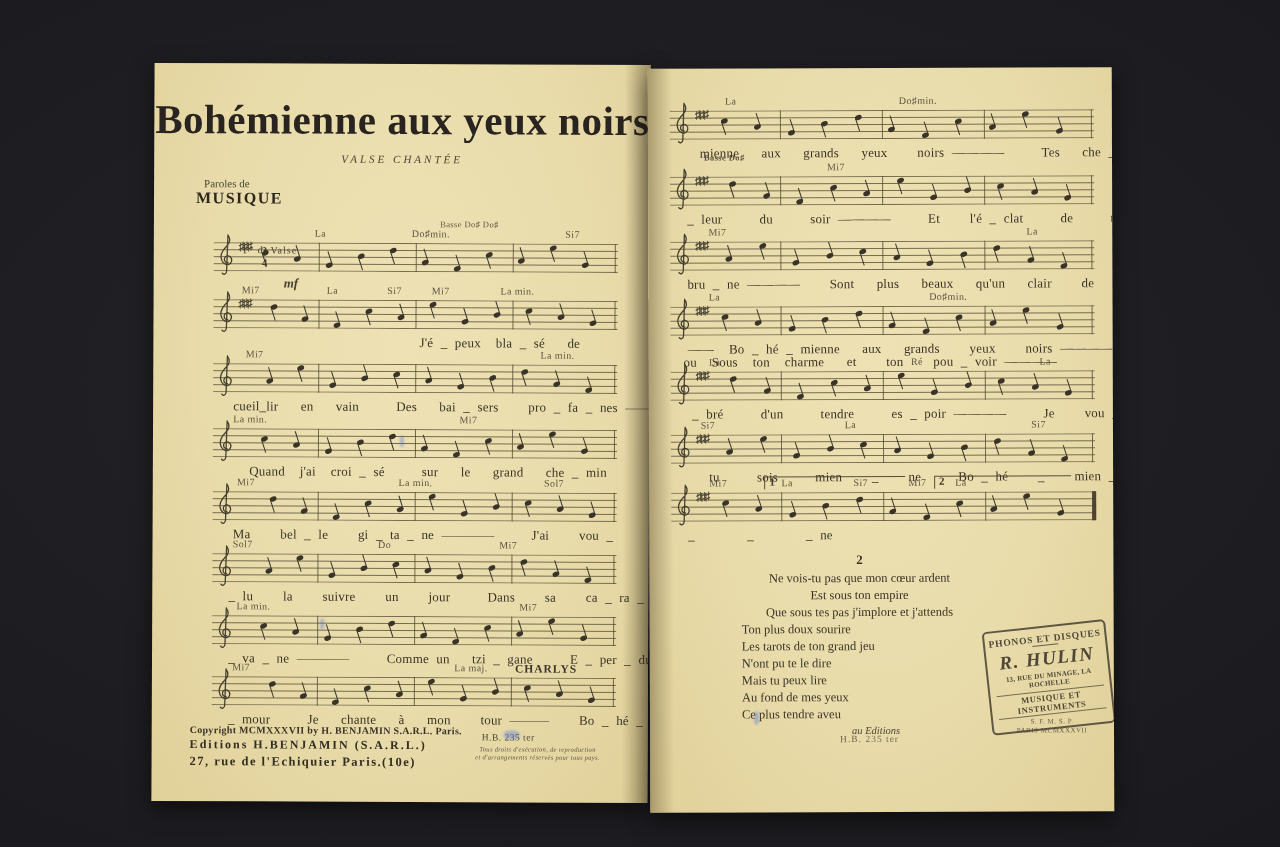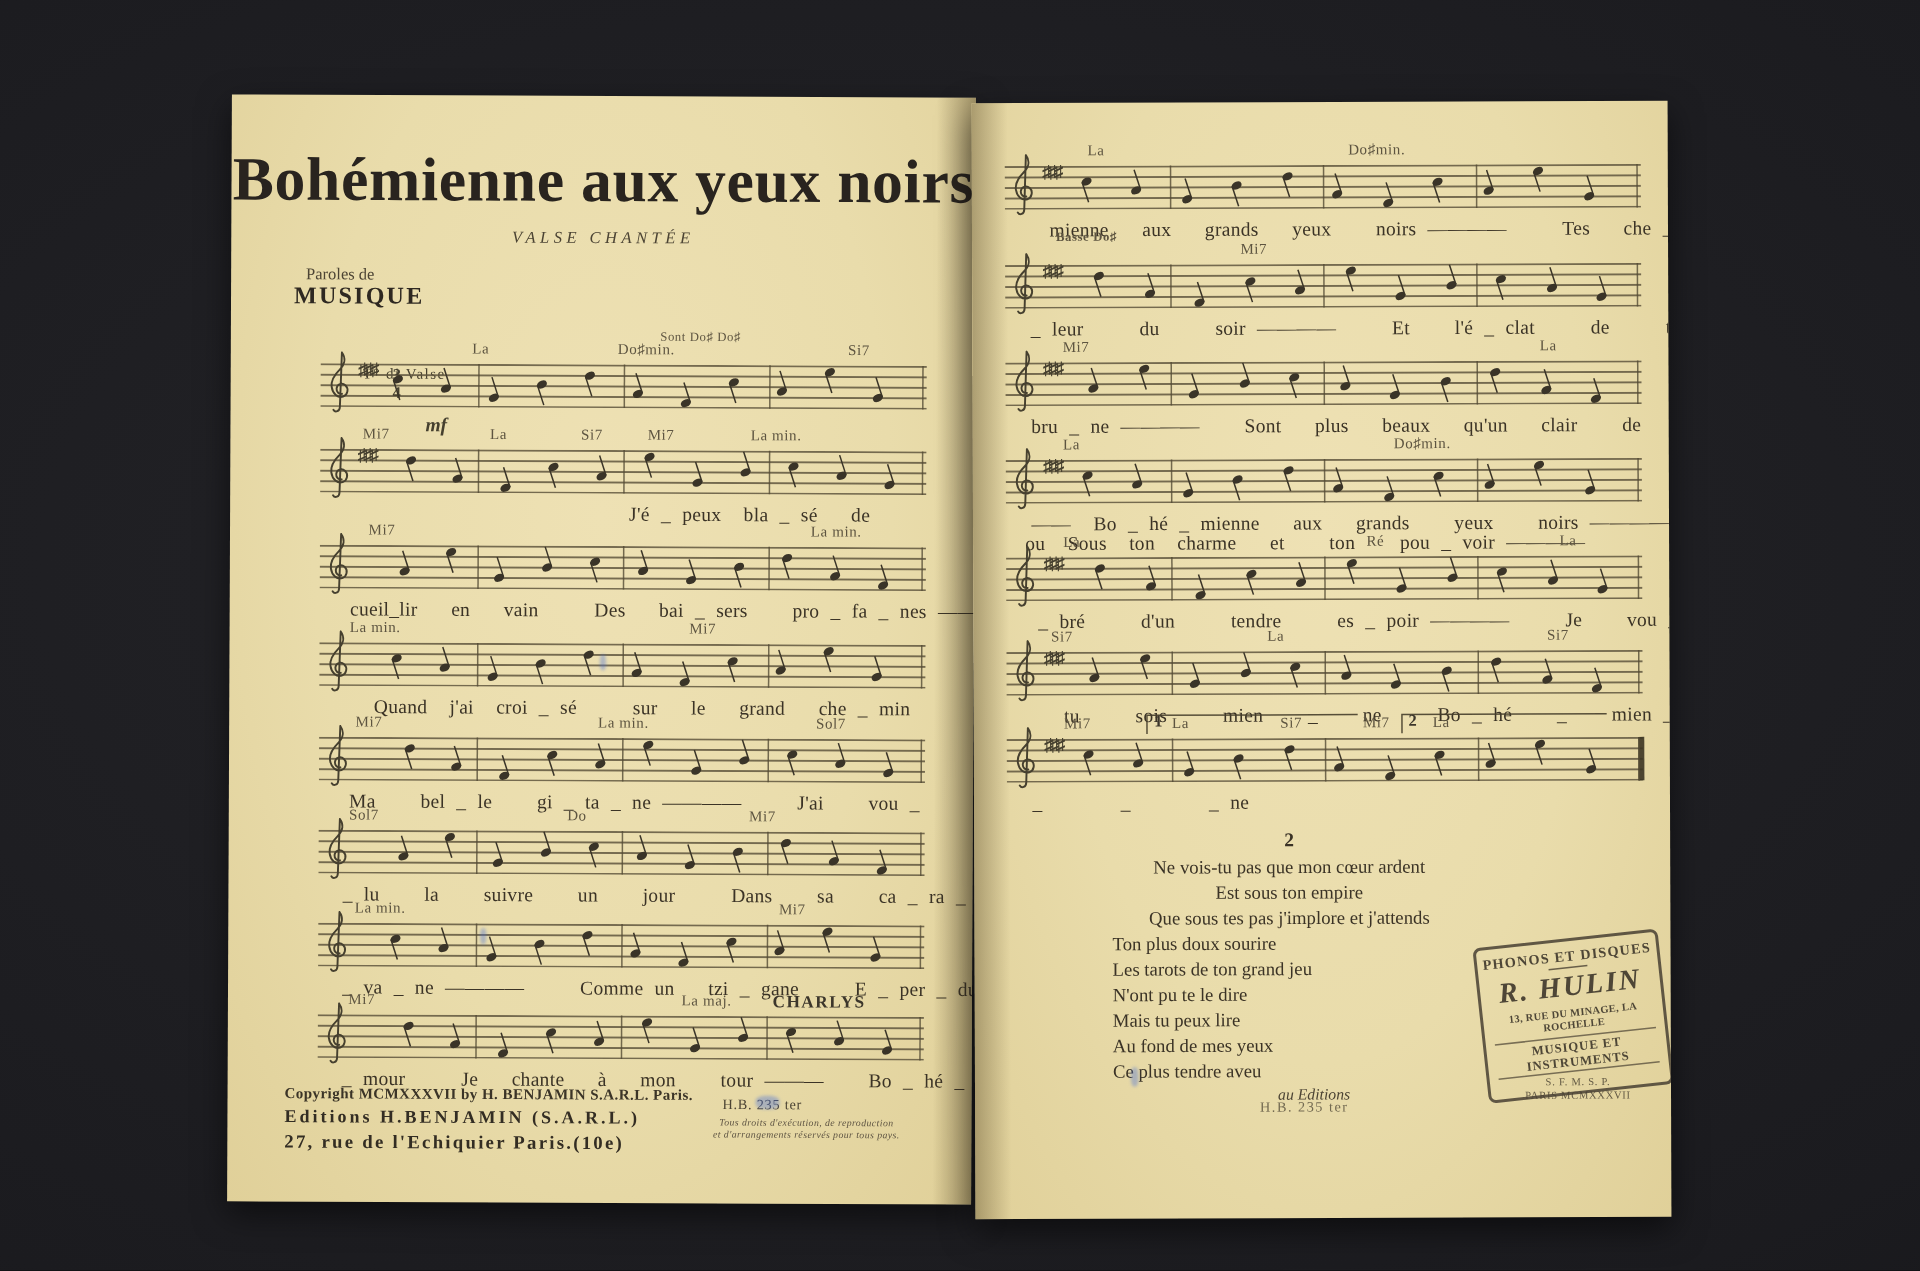--- a/index.html
+++ b/index.html
@@ -122,21 +122,21 @@
           <span class="note dn" style="left: 35.7%; top: 11px;"></span>
           <span class="note dn" style="left: 43.6%; top: 5px;"></span>
           <span class="note up" style="left: 51.5%; top: 17px;"></span>
           <span class="note up" style="left: 59.4%; top: 23px;"></span>
           <span class="note dn" style="left: 67.3%; top: 9px;"></span>
           <span class="note up" style="left: 75.2%; top: 15px;"></span>
           <span class="note dn" style="left: 83.1%; top: 2px;"></span>
           <span class="note up" style="left: 91%; top: 19px;"></span>
           <span class="chord" style="left: 25%;">La</span>
           <span class="chord" style="left: 49%;">Do♯min.</span>
-          <span class="chord sm" style="left: 56%;">Sont Do♯ Do♯</span>
+          <span class="chord sm" style="left: 56%;">Basse Do♯ Do♯</span>
           <span class="chord" style="left: 87%;">Si7</span>
         </div>
         <div class="system" style="left: 60px; top: 236px; width: 404px; height: 64px;">
           <div class="staff"></div>
   <svg class="clef" viewBox="0 0 22 54" width="19" height="47">
     <path d="M14 3 C17 7 16.5 12 12.5 16 C8 20.5 5.5 24.5 6.2 29.5 C7 35 11 38.2 15 37 C18.6 35.9 19.6 30.8 16.9 28.4 C14.2 26 10.3 27.4 10 30.8 C9.8 33.6 12 35.4 14.2 34.9 M14 3 L12.6 45 C12.5 48.5 9 49.6 7.6 47.2" fill="none" stroke="#46402f" stroke-width="1.5" stroke-linecap="round"></path>
   </svg>
 <span class="ks">♯♯♯</span>
           <div class="bar" style="left: 26%;"></div>
           <div class="bar" style="left: 50%;"></div>

